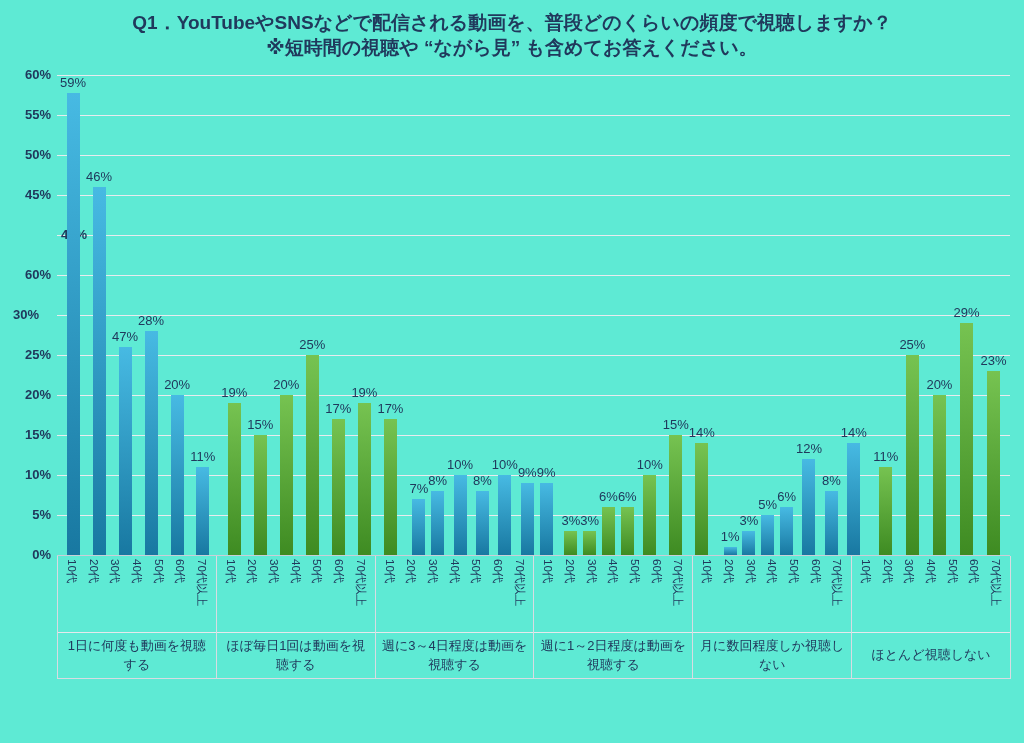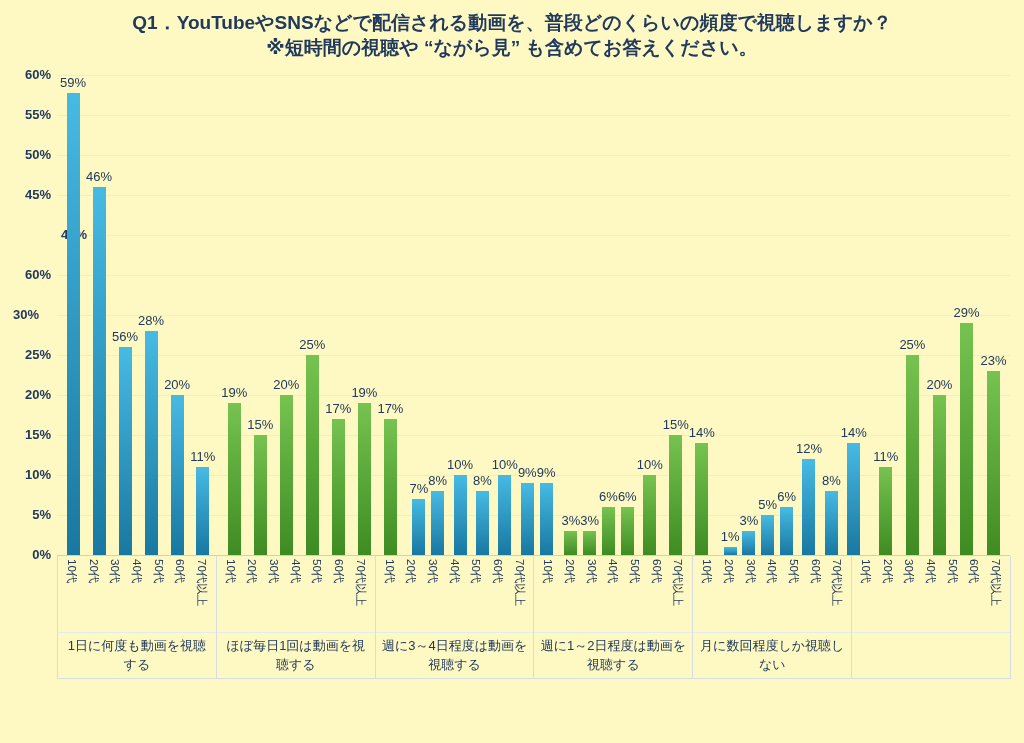--- a/index.html
+++ b/index.html
@@ -1,17 +1,17 @@
 <!DOCTYPE html>
 <html><head>
 <meta charset="utf-8">
 <style>
   html,body{margin:0;padding:0;background:#ffffff;}
   .page{
-    position:relative;width:1024px;height:743px;background:#fef9c3;overflow:hidden;
+    position:relative;width:1024px;height:743px;background:#5eead4;overflow:hidden;
     font-family:"Liberation Sans","DejaVu Sans",sans-serif;color:#20395c;
   }
   .title{
     position:absolute;top:10px;left:0;width:100%;text-align:center;
     font-size:19px;font-weight:600;line-height:1.32;color:#20395c;
   }
   
   .plot{
     position:absolute;left:57px;top:75px;width:953px;height:480px;
     border-bottom:1px solid #c9cfd7;
@@ -96,21 +96,21 @@
         <div class="bargroup">
           <div class="slot">
             <span class="val">59%</span>
             <div class="bar blue" style="height: 472px;"></div>
           </div>
           <div class="slot">
             <span class="val">46%</span>
             <div class="bar blue" style="height: 368px;"></div>
           </div>
           <div class="slot">
-            <span class="val">56%</span>
+            <span class="val">47%</span>
             <div class="bar blue" style="height: 208px;"></div>
           </div>
           <div class="slot">
             <span class="val">28%</span>
             <div class="bar blue" style="height: 224px;"></div>
           </div>
           <div class="slot">
             <span class="val">20%</span>
             <div class="bar blue" style="height: 160px;"></div>
           </div>
@@ -412,17 +412,18 @@
           <div class="ageslot">
             <span>50代</span>
           </div>
           <div class="ageslot">
             <span>60代</span>
           </div>
           <div class="ageslot">
             <span>70代以上</span>
           </div>
         </div>
+        <div class="grplab">ほとんど視聴しない</div>
       </div>
     </div>
 
 
 </div>
 
 </body></html>

